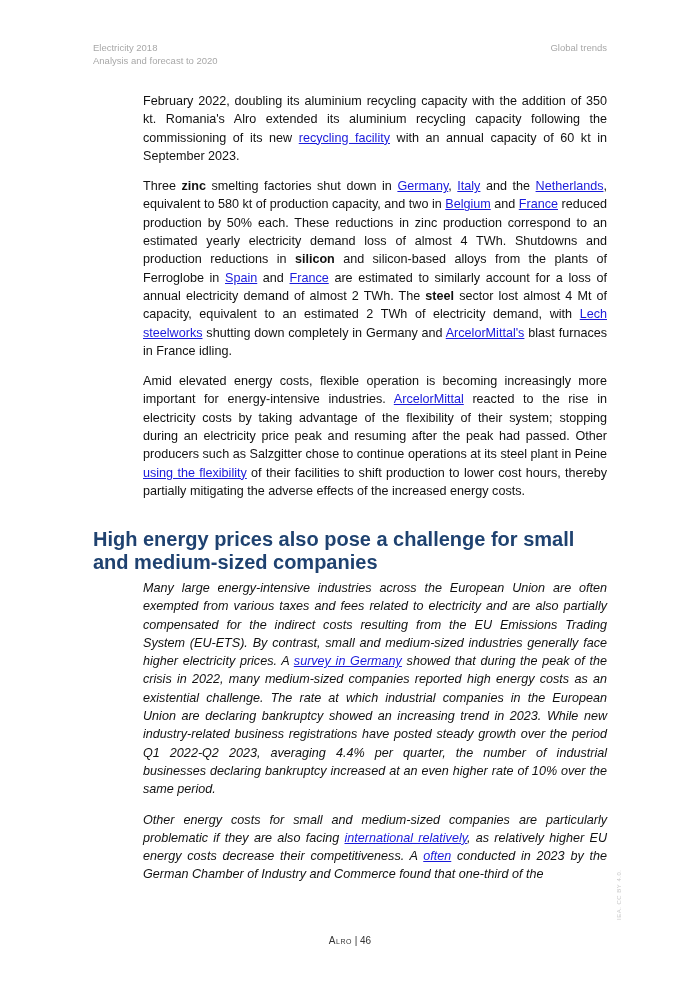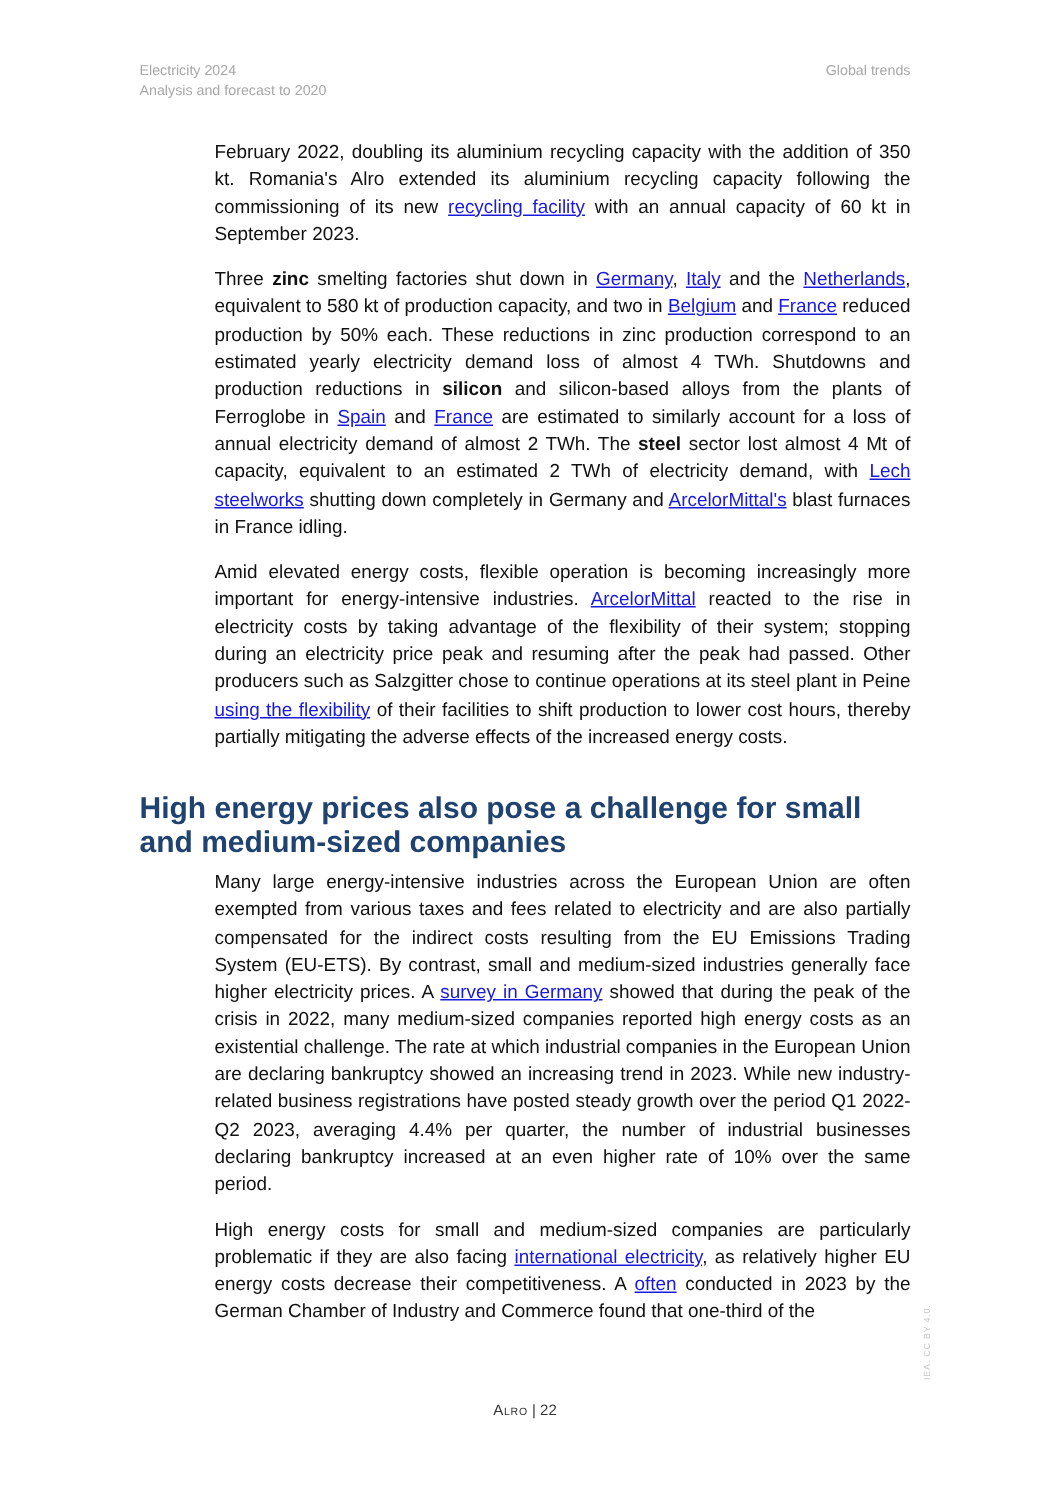--- a/index.html
+++ b/index.html
@@ -13,38 +13,38 @@
   b { font-weight: bold; }
   .h2 { position: absolute; left: 93px; top: 528px; width: 520px; font-size: 20px; line-height: 23px; font-weight: bold; color: #1f4270; margin: 0; }
   .footer { position: absolute; top: 935px; left: 0; width: 700px; text-align: center; font-size: 10px; color: #333; }
   .footer .sc { font-variant: small-caps; letter-spacing: 0.5px; }
   .license { position: absolute; left: 616px; top: 920px; transform: rotate(-90deg); transform-origin: left top; font-size: 6px; color: #c8c8c8; white-space: nowrap; letter-spacing: 0.5px; }
 </style>
 </head>
 <body>
 
 <div class="hdr hdr-left">
-  <div>Electricity 2024</div>
+  <div>Electricity 2018</div>
   <div>Analysis and forecast to 2020</div>
 </div>
 <div class="hdr hdr-right">Global trends</div>
 
 <div class="body-col" style="top: 92px;">
   <p><span>February 2022, doubling its aluminium recycling capacity with the addition of 350 kt. Romania's Alro extended its aluminium recycling capacity following the commissioning of its new </span><a class="lnk">recycling facility</a><span> with an annual capacity of 60 kt in September 2023.</span></p>
 
   <p><span>Three </span><b>zinc</b><span> smelting factories shut down in </span><a class="lnk">Germany</a><span>, </span><a class="lnk">Italy</a><span> and the </span><a class="lnk">Netherlands</a><span>, equivalent to 580 kt of production capacity, and two in </span><a class="lnk">Belgium</a><span> and </span><a class="lnk">France</a><span> reduced production by 50% each. These reductions in zinc production correspond to an estimated yearly electricity demand loss of almost 4 TWh. Shutdowns and production reductions in </span><b>silicon</b><span> and silicon-based alloys from the plants of Ferroglobe in </span><a class="lnk">Spain</a><span> and </span><a class="lnk">France</a><span> are estimated to similarly account for a loss of annual electricity demand of almost 2 TWh. The </span><b>steel</b><span> sector lost almost 4 Mt of capacity, equivalent to an estimated 2 TWh of electricity demand, with </span><a class="lnk">Lech steelworks</a><span> shutting down completely in Germany and </span><a class="lnk">ArcelorMittal's</a><span> blast furnaces in France idling.</span></p>
 
   <p><span>Amid elevated energy costs, flexible operation is becoming increasingly more important for energy-intensive industries. </span><a class="lnk">ArcelorMittal</a><span> reacted to the rise in electricity costs by taking advantage of the flexibility of their system; stopping during an electricity price peak and resuming after the peak had passed. Other producers such as Salzgitter chose to continue operations at its steel plant in Peine </span><a class="lnk">using the flexibility</a><span> of their facilities to shift production to lower cost hours, thereby partially mitigating the adverse effects of the increased energy costs.</span></p>
 </div>
 
 <h2 class="h2">High energy prices also pose a challenge for small and medium-sized companies</h2>
 
-<div class="body-col" style="top: 579px;">
+<div class="body-col" style="top: 579px; font-style: italic;">
   <p><span>Many large energy-intensive industries across the European Union are often exempted from various taxes and fees related to electricity and are also partially compensated for the indirect costs resulting from the EU Emissions Trading System (EU-ETS). By contrast, small and medium-sized industries generally face higher electricity prices. A </span><a class="lnk">survey in Germany</a><span> showed that during the peak of the crisis in 2022, many medium-sized companies reported high energy costs as an existential challenge. The rate at which industrial companies in the European Union are declaring bankruptcy showed an increasing trend in 2023. While new industry-related business registrations have posted steady growth over the period Q1 2022-Q2 2023, averaging 4.4% per quarter, the number of industrial businesses declaring bankruptcy increased at an even higher rate of 10% over the same period.</span></p>
 
-  <p><span>High energy costs for small and medium-sized companies are particularly problematic if they are also facing </span><a class="lnk">international electricity</a><span>, as relatively higher EU energy costs decrease their competitiveness. A </span><a class="lnk">often</a><span> conducted in 2023 by the German Chamber of Industry and Commerce found that one-third of the</span></p>
+  <p><span>Other energy costs for small and medium-sized companies are particularly problematic if they are also facing </span><a class="lnk">international relatively</a><span>, as relatively higher EU energy costs decrease their competitiveness. A </span><a class="lnk">often</a><span> conducted in 2023 by the German Chamber of Industry and Commerce found that one-third of the</span></p>
 </div>
 
 <div class="footer">
-  <span class="sc">Alro</span><span> | </span><span>22</span>
+  <span class="sc">Alro</span><span> | </span><span>46</span>
 </div>
 
 <div class="license">IEA. CC BY 4.0.</div>
 
 </body></html>

